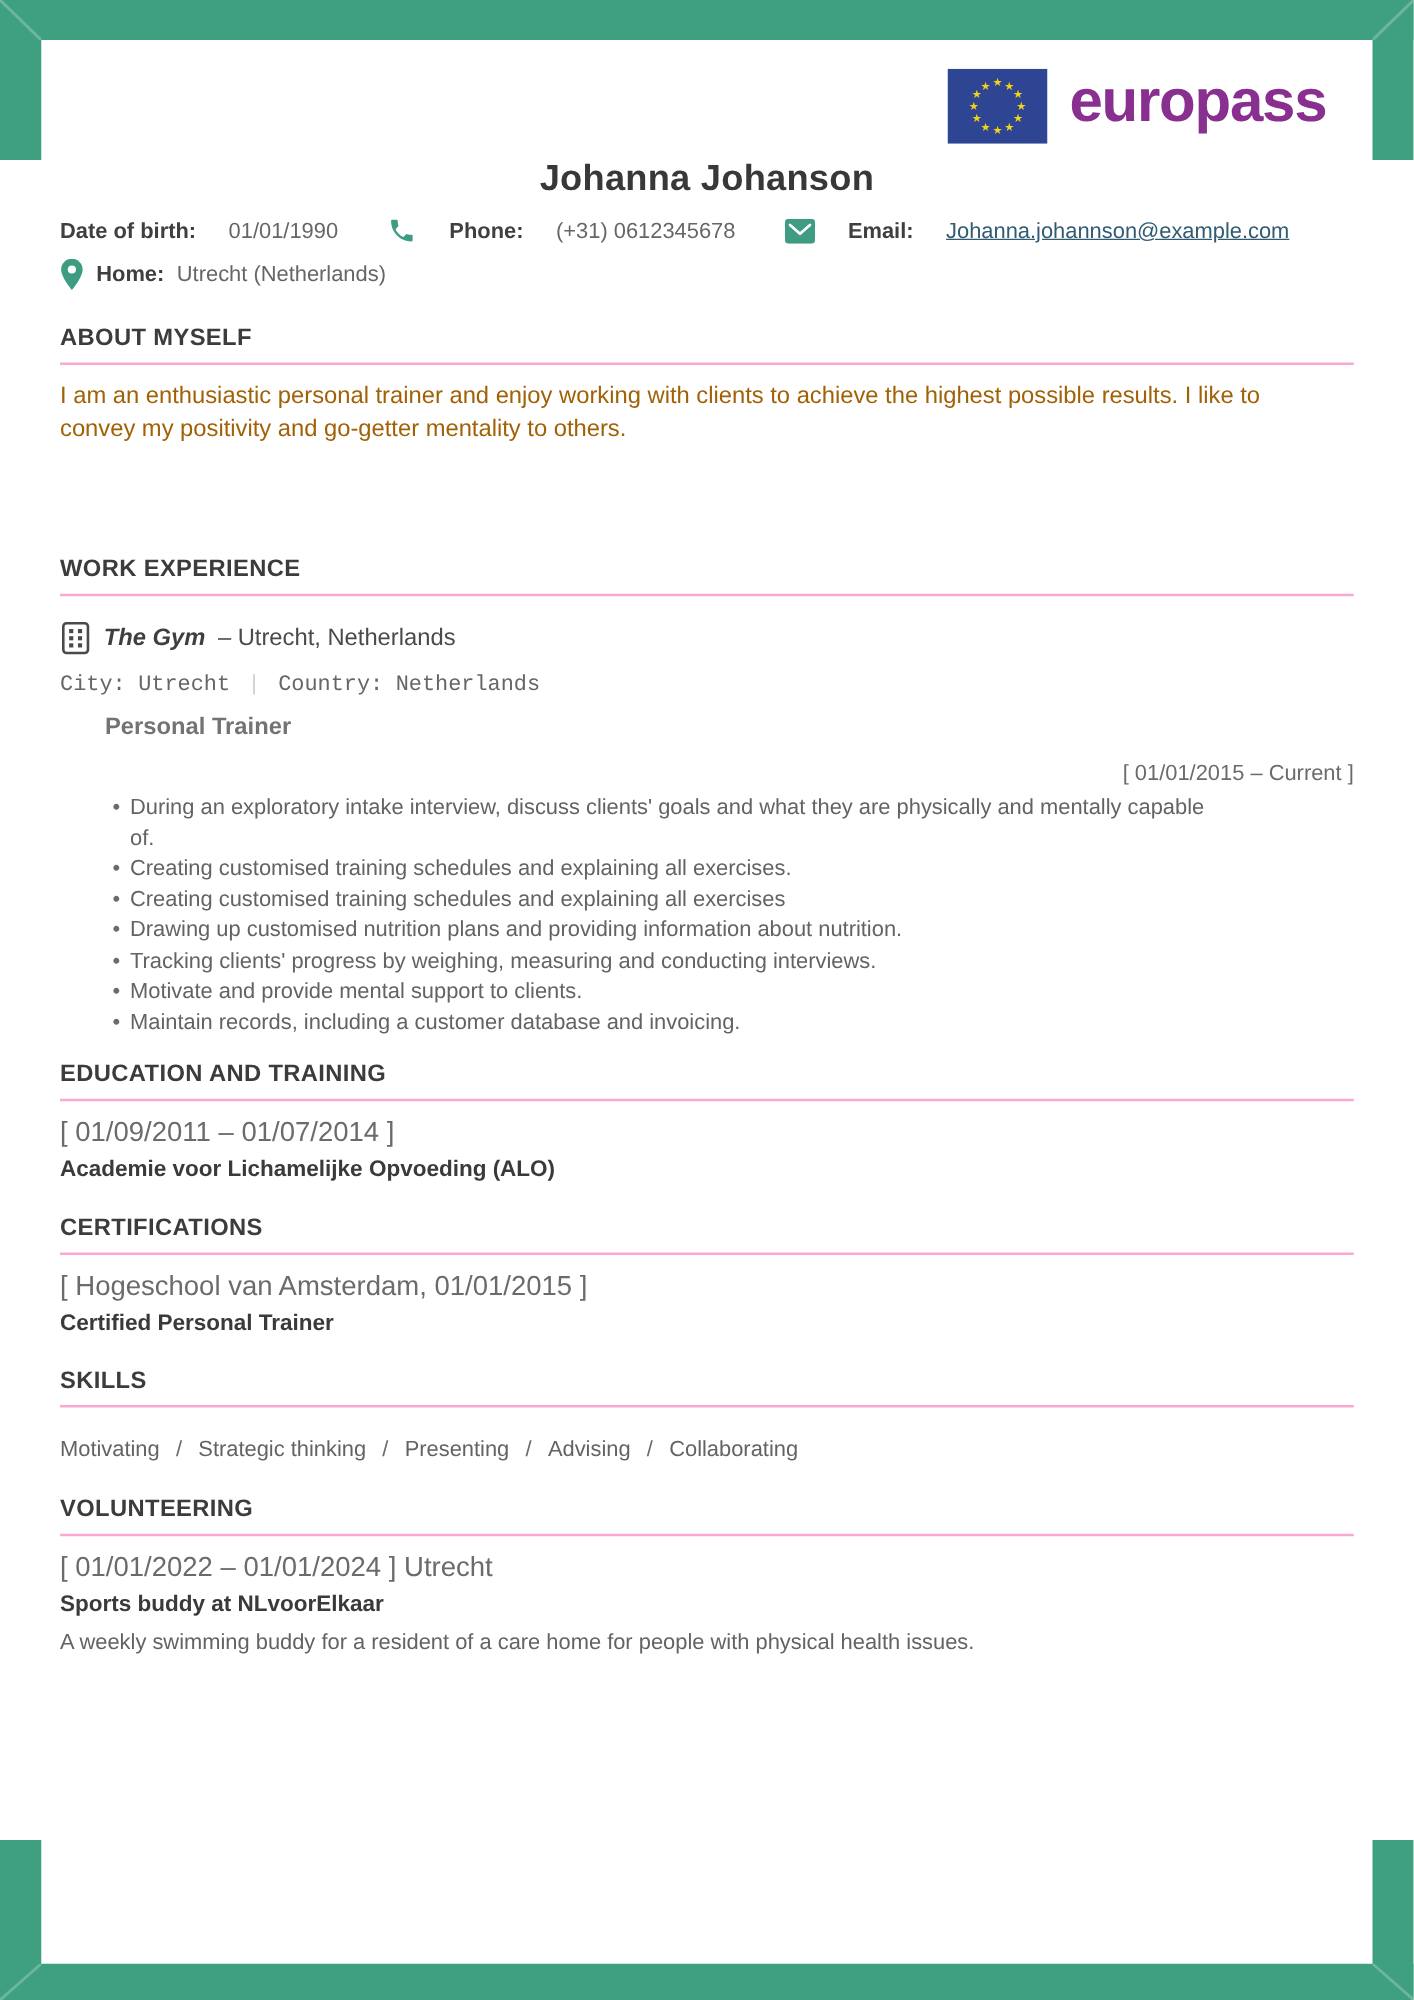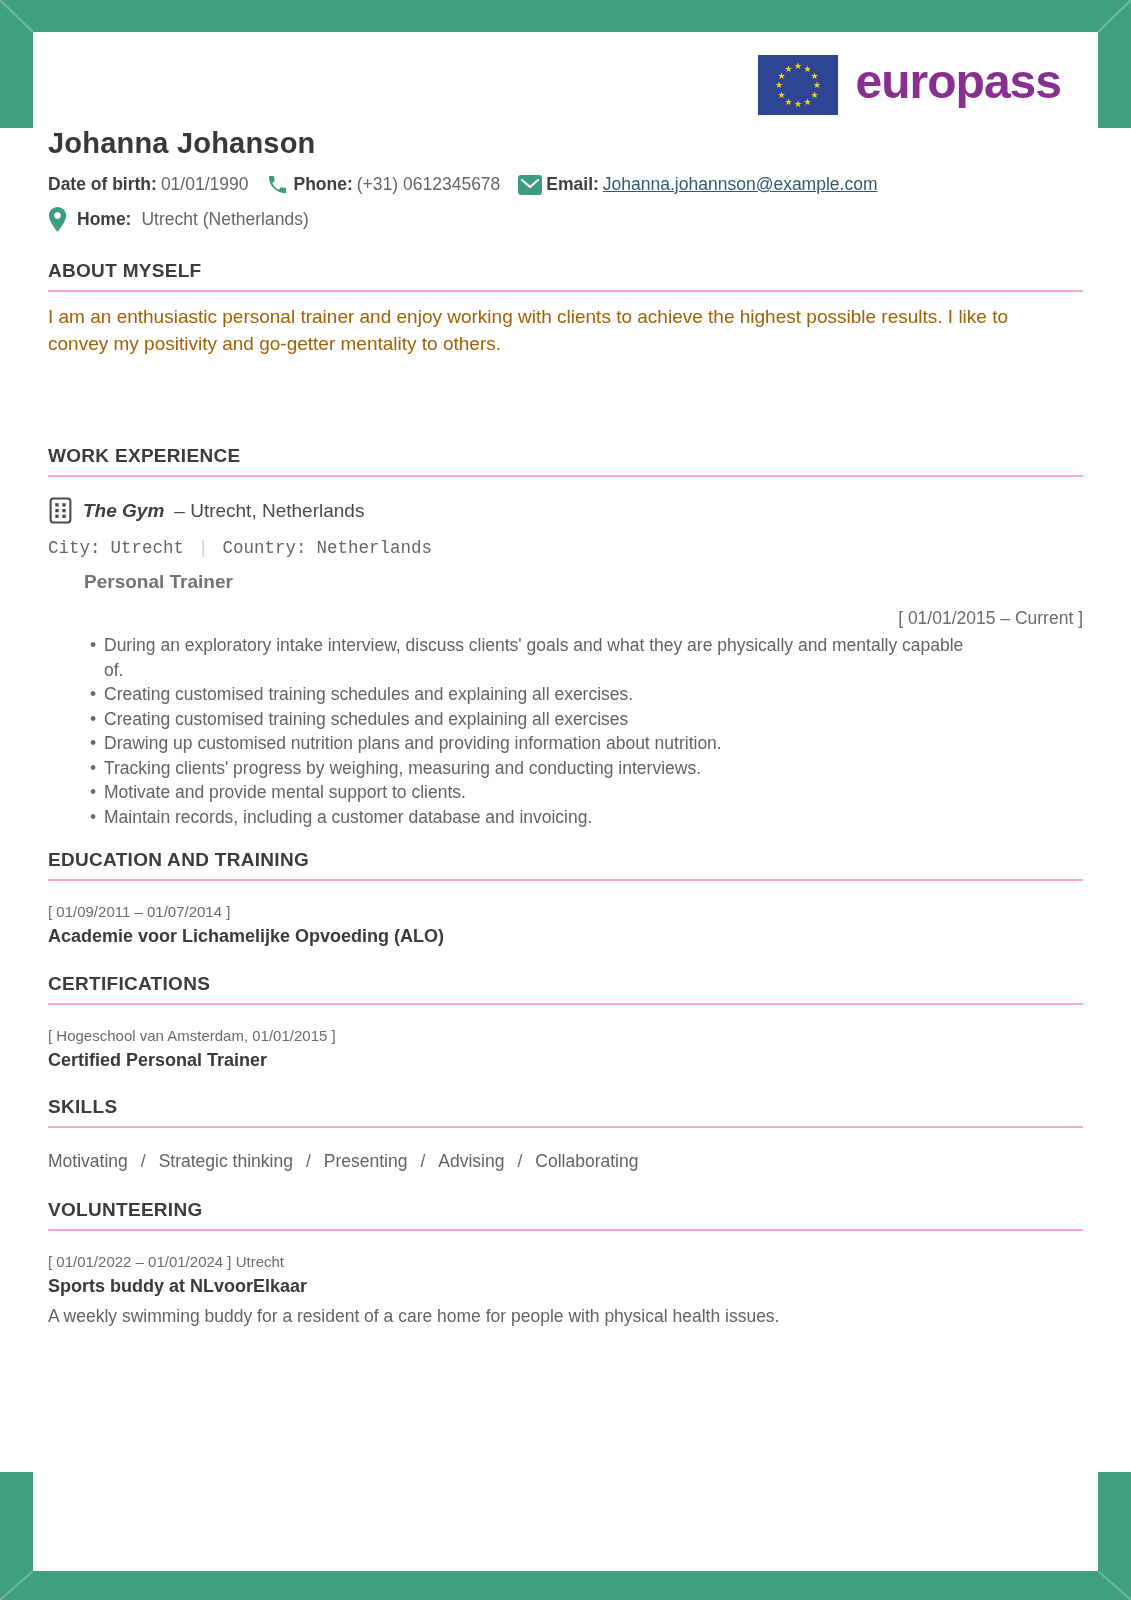--- a/index.html
+++ b/index.html
@@ -25,23 +25,23 @@
   .miter-br { left:1098px; top:1571px; height:29px;
     background:linear-gradient(to bottom left, rgba(255,255,255,0) 46%, rgba(255,255,255,.3) 50%, rgba(255,255,255,0) 54%); }
 
   
   .content { position:absolute; left:48px; top:0; width:1035px; }
 
   .logo-row { margin-top:55px; height:60px; display:flex; justify-content:flex-end; align-items:center; gap:18px; padding-right:22px; }
   .eu-flag { width:80px; height:60px; display:block; }
   .brand { color:#892F90; font-size:48px; font-weight:700; letter-spacing:-1px; line-height:1; padding-bottom:6px; }
 
-  .name { margin-top:12px; font-size:29px; font-weight:700; color:#383838; letter-spacing:.2px; }
-
-  .contact-row { margin-top:13px; display:flex; align-items:center; gap:4px; font-size:17.5px; color:#666666; flex-wrap:wrap; }
+  .name { margin-top:12px; font-size:29px; font-weight:700; color:#383838; letter-spacing:.2px;text-align:center; }
+
+  .contact-row { margin-top:13px; display:flex; align-items:center; gap:26px; font-size:17.5px; color:#666666; flex-wrap:wrap; }
   .contact-row .lbl, .home-row .lbl { font-weight:700; color:#3f3f3f; }
   .gap-l { margin-left:14px; }
   .icon { display:inline-flex; align-items:center; justify-content:center; flex:0 0 auto; }
   .link { color:#315B72; text-decoration:underline; }
 
   .home-row { margin-top:11px; display:flex; align-items:center; gap:10px; font-size:17.5px; color:#666666; }
 
   .section { margin-top:28px; }
   .section-title { font-size:19px; font-weight:700; color:#3C3C3C; letter-spacing:.3px;
                    border-bottom:2px solid #f9a8d4; padding-bottom:8px; }
@@ -54,21 +54,21 @@
   .emp-loc { color:#4a4a4a; }
   .city-row { margin-top:14px; font-size:17.5px; color:#666666; display:flex; align-items:center; gap:10px;font-family:Liberation Mono, monospace; }
   .vdiv { color:#cfcfcf; padding:0 4px; }
   .role { margin-top:13px; font-size:19px; font-weight:700; color:#737373;margin-left:36px; }
   .period { margin-top:15px; font-size:17.5px; color:#6b6b6b;text-align:right; }
   .bullets { margin-top:4px; list-style:none; padding-left:42px; width:925px; }
   .bullets li { font-size:17.5px; color:#636363; line-height:24.5px; padding-left:14px; position:relative; }
   .bullets li::before { content:"\2022"; position:absolute; left:0; color:#6b6b6b; }
 
   .sec-edu { margin-top:20px; }
-  .meta-line { margin-top:22px; font-size:15px; color:#6b6b6b; }
+  .meta-line { margin-top:12px; font-size:22px; color:#6b6b6b; }
   .bold-line { margin-top:6px; font-size:18px; font-weight:700; color:#3a3a3a; }
 
   .sec-cert { margin-top:26px; }
   .sec-skills { margin-top:25px; }
   .skills-row { margin-top:23px; font-size:17.5px; color:#636363; display:flex; align-items:center; flex-wrap:wrap; }
   .skills-row .sep { color:#6b6b6b; padding:0 13px; }
 
   .sec-vol { margin-top:27px; }
   .vol-desc { margin-top:6px; font-size:17.5px; color:#636363; line-height:26px; }
 </style>

